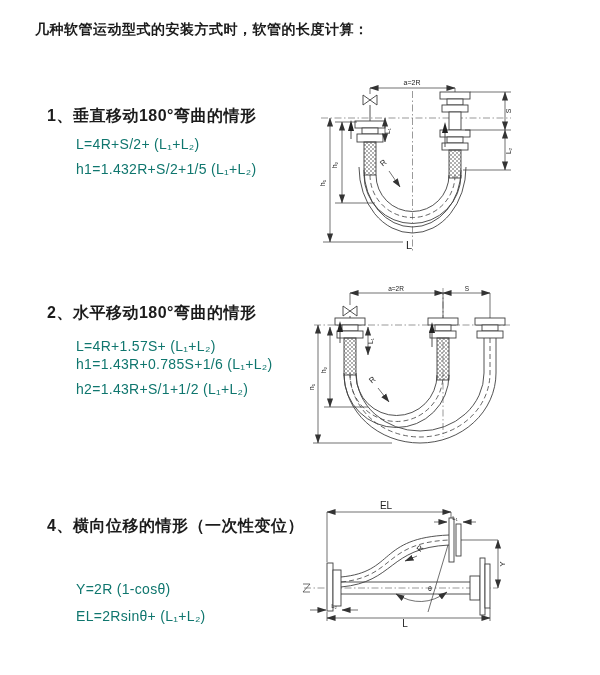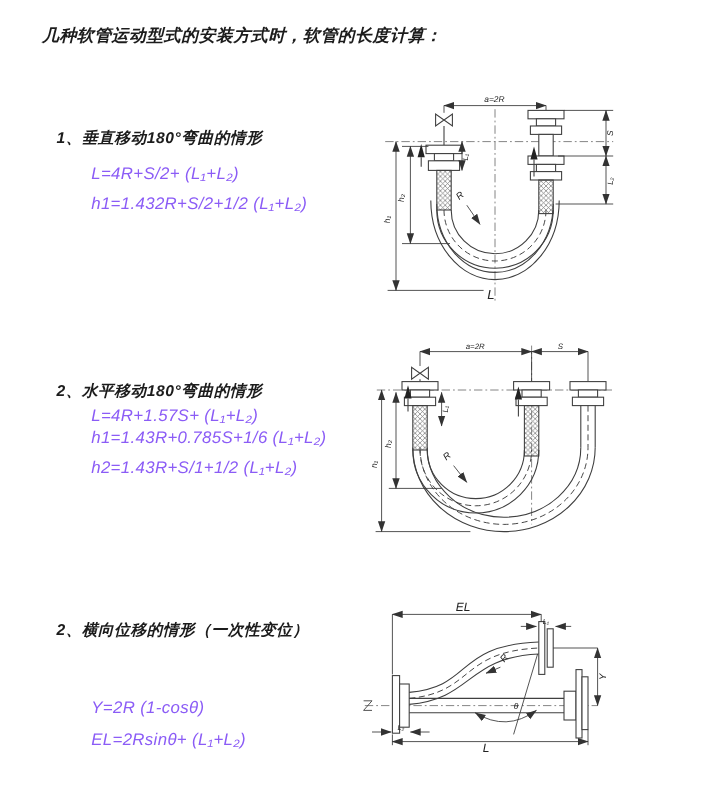--- a/index.html
+++ b/index.html
@@ -1,58 +1,58 @@
 <!DOCTYPE html>
 <html><head>
 <meta charset="utf-8">
 <style>
   html,body { margin:0; padding:0; background:#ffffff; }
   .canvas {
     position:relative; width:600px; height:675px; background:#fff;
-    font-family:"Liberation Sans","DejaVu Sans",sans-serif; color:#1c1c1c; overflow:hidden;font-style:italic;
+    font-family:"Liberation Sans","DejaVu Sans",sans-serif; color:#1c1c1c; overflow:hidden;
   }
   .title {
     position:absolute; left:35px; top:21px;
     font-size:14px; font-weight:bold; letter-spacing:0.5px; white-space:nowrap;
   }
   .sec-heading {
     position:absolute; left:47px;
-    font-size:13px; font-weight:bold; letter-spacing:0.5px; white-space:nowrap;
+    font-size:16px; font-weight:bold; letter-spacing:0.5px; white-space:nowrap;
   }
   .formula {
     position:absolute; left:76px;
-    font-size:14px; font-weight:normal; letter-spacing:0.3px; white-space:nowrap; color:#8b5cf6;
+    font-size:14px; font-weight:normal; letter-spacing:0.3px; white-space:nowrap; color:#0f766e;
   }
   svg.diag { position:absolute; }
   svg.diag text { fill:#222; font-family:"Liberation Sans","DejaVu Sans",sans-serif; }
   .obj  { stroke:#3f3f3f; stroke-width:0.9; fill:none; }
   .objf { stroke:#3f3f3f; stroke-width:0.9; fill:#ffffff; }
   .dim  { stroke:#333; stroke-width:0.7; fill:none; }
   .cl   { stroke:#555; stroke-width:0.6; fill:none; stroke-dasharray:7 2.5 1.5 2.5; }
   .hdash{ stroke:#3f3f3f; stroke-width:0.8; fill:none; stroke-dasharray:5 3; }
   .meshr{ fill:url(#mesh); stroke:#3f3f3f; stroke-width:0.9; }
   .solidarw { fill:#222; stroke:none; }
 </style>
 </head>
 <body>
 
 <div class="canvas">
 
   <div class="title">几种软管运动型式的安装方式时，软管的长度计算：</div>
 
   <div class="sec-heading" style="top:106px">1、垂直移动180°弯曲的情形</div>
   <div class="formula" style="top:136px">L=4R+S/2+ (L₁+L₂)</div>
-  <div class="formula" style="top:161px">h1=1.432R+S/2+1/2 (L₁+L₂)</div>
-
-  <div class="sec-heading" style="top:317px">2、水平移动180°弯曲的情形</div>
+  <div class="formula" style="top:161px">h1=1.432R+S/2+1/5 (L₁+L₂)</div>
+
+  <div class="sec-heading" style="top:303px">2、水平移动180°弯曲的情形</div>
   <div class="formula" style="top:338px">L=4R+1.57S+ (L₁+L₂)</div>
   <div class="formula" style="top:356px">h1=1.43R+0.785S+1/6 (L₁+L₂)</div>
   <div class="formula" style="top:381px">h2=1.43R+S/1+1/2 (L₁+L₂)</div>
 
-  <div class="sec-heading" style="top:516px">2、横向位移的情形（一次性变位）</div>
+  <div class="sec-heading" style="top:516px">4、横向位移的情形（一次性变位）</div>
   <div class="formula" style="top:581px">Y=2R (1-cosθ)</div>
   <div class="formula" style="top:608px">EL=2Rsinθ+ (L₁+L₂)</div>
 
   <svg class="diag" style="left:315px; top:75px" width="285" height="180" viewBox="0 0 285 180">
     <defs>
       <pattern id="mesh" width="4" height="4" patternUnits="userSpaceOnUse">
         <path d="M0,0L4,4M4,0L0,4" stroke="#787878" stroke-width="0.6" fill="none"></path>
       </pattern>
       <marker id="ar" markerUnits="userSpaceOnUse" markerWidth="9" markerHeight="9" viewBox="0 0 10 10" refX="9.5" refY="5" orient="auto-start-reverse">
         <path d="M0,1.6 L10,5 L0,8.4 z" fill="#333"></path>

